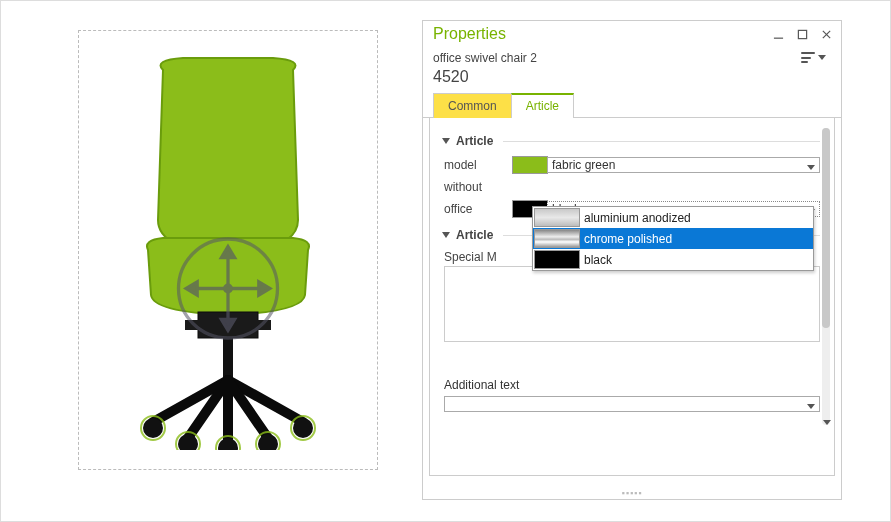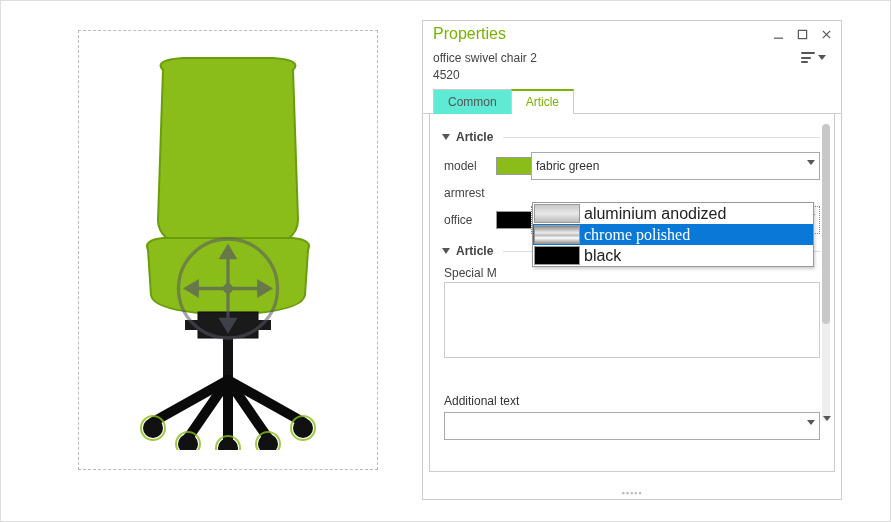--- a/index.html
+++ b/index.html
@@ -51,46 +51,46 @@
   .win-btn { width: 14px; height: 14px; display: inline-flex; align-items: center; justify-content: center; cursor: default; }
   .win-btn svg { width: 11px; height: 11px; stroke: #555; stroke-width: 1.3; fill: none; }
 
   .obj-info {
     display: flex;
     align-items: center;
     justify-content: space-between;
     padding: 6px 10px 2px 10px;
   }
   .obj-name { font-size: 12px; color: #444; }
-  .obj-code { padding: 0 10px 6px 10px; font-size: 12px; color: #444; }
+  .obj-code { padding: 0 10px 6px 10px; font-size: 16px; color: #444; }
   .menu-btn { display:inline-flex; align-items:center; gap:3px; padding:2px 4px; border:1px solid transparent; }
   .menu-lines { width:14px; height:11px; display:flex; flex-direction:column; justify-content:space-between; }
   .menu-lines span { height:2px; background:#555; border-radius:1px; }
   .menu-lines span:nth-child(1){ width:14px; }
   .menu-lines span:nth-child(2){ width:10px; }
   .menu-lines span:nth-child(3){ width:7px; }
   .caret-down { width:0;height:0;border-left:4px solid transparent;border-right:4px solid transparent;border-top:5px solid #555; }
 
   .tabs { display:flex; border-bottom:1px solid #ccc; padding-left:10px; }
-  .tab { padding:5px 14px; border:1px solid #ccc; border-bottom:none; margin-right:-1px; background:#5eead4; color:#555; position:relative; top:1px; }
+  .tab { padding:5px 14px; border:1px solid #ccc; border-bottom:none; margin-right:-1px; background:#fde047; color:#555; position:relative; top:1px; }
   .tab.active { background:#fff; color:#78b300; border-top:2px solid #78b300; padding-top:4px; }
 
   .panel-body { position:relative; padding:10px 14px 10px 14px; height: calc(100% - 120px); border:1px solid #ccc; margin:6px; margin-top:0; border-top:none; }
 
   .section-header { display:flex; align-items:center; gap:4px; font-weight:bold; color:#444; margin:6px 0 8px -2px; }
   .section-header .tri { width:0;height:0;border-left:4px solid transparent;border-right:4px solid transparent;border-top:6px solid #555; transform: none; margin-right:2px;}
   .section-line { flex:1; height:1px; background:#ddd; margin-left:6px; }
 
   .field-row { display:flex; align-items:center; margin:6px 0; }
-  .field-label { width:52px; color:#444; }
+  .field-label { width:68px; color:#444; }
   .swatch { width:36px; height:18px; border:1px solid #999; margin-right:-1px; position:relative; }
   .swatch.fabric-green { background:#8bbd1a; }
   .swatch.black { background:#000; }
   .combo {
-    flex:1; height:28px; border:1px solid #aaa; display:flex; align-items:center;
+    flex:1; height:16px; border:1px solid #aaa; display:flex; align-items:center;
     padding:0 16px 0 4px; position:relative; background:#fff; color:#333;
     font-size:12px;
   }
   .combo .arrow { position:absolute; right:4px; top:7px; width:0;height:0;border-left:4px solid transparent;border-right:4px solid transparent;border-top:5px solid #555; }
   .combo.dotted { border:1px dotted #888; }
 
   .special-label { margin-top:6px; margin-bottom:2px; color:#444; }
   .textarea {
     width:100%; height:76px; border:1px solid #ccc; background:#fff;
   }
@@ -109,22 +109,22 @@
     left: 102px;
     top: 88px;
     width: 282px;
     border:1px solid #999;
     background:#fff;
     box-shadow: 1px 2px 3px rgba(0,0,0,0.2);
     z-index: 10;
   }
   .dd-item { display:flex; align-items:center; height:21px; }
   .dd-item .sw { width:46px; height:19px; border:1px solid #999; margin:0 4px 0 1px; }
-  .dd-item .lbl { font-size:16px; color:#222; }
-  .dd-item.selected { background:#0a78d6;font-family:Liberation Serif, serif; }
+  .dd-item .lbl { font-size:12px; color:#222; }
+  .dd-item.selected { background:#0a78d6; }
   .dd-item.selected .lbl { color:#fff; }
   .sw.alu { background: linear-gradient(#c9c9c9,#e8e8e8,#bdbdbd); }
   .sw.chrome { background: linear-gradient(#888,#eee 40%,#bbb 55%,#fff 70%,#999); }
   .sw.black { background:#000; }
   .sw.white { background:#fff; }
 
   .pan-overlay { position:absolute; width:110px; height:110px; left:50%; top:50%; transform:translate(-50%,-15%); pointer-events:none; }
   .resize-grip { position:absolute; bottom:1px; left:50%; transform:translateX(-50%); color:#bbb; font-size:9px; letter-spacing:1px; }
 </style>
 </head>
@@ -234,21 +234,21 @@
     <div class="field-row">
       <span class="field-label">model</span>
       <span class="swatch fabric-green"></span>
       <div class="combo">
         <span>fabric green</span>
         <span class="arrow"></span>
       </div>
     </div>
 
     <div class="field-row">
-      <span class="field-label">armrest</span>
+      <span class="field-label">without</span>
     </div>
 
     <div class="field-row" style="position:relative;">
       <span class="field-label">office</span>
       <span class="swatch black"></span>
       <div class="combo dotted">
         <span>black</span>
         <span class="arrow"></span>
       </div>
     </div>

